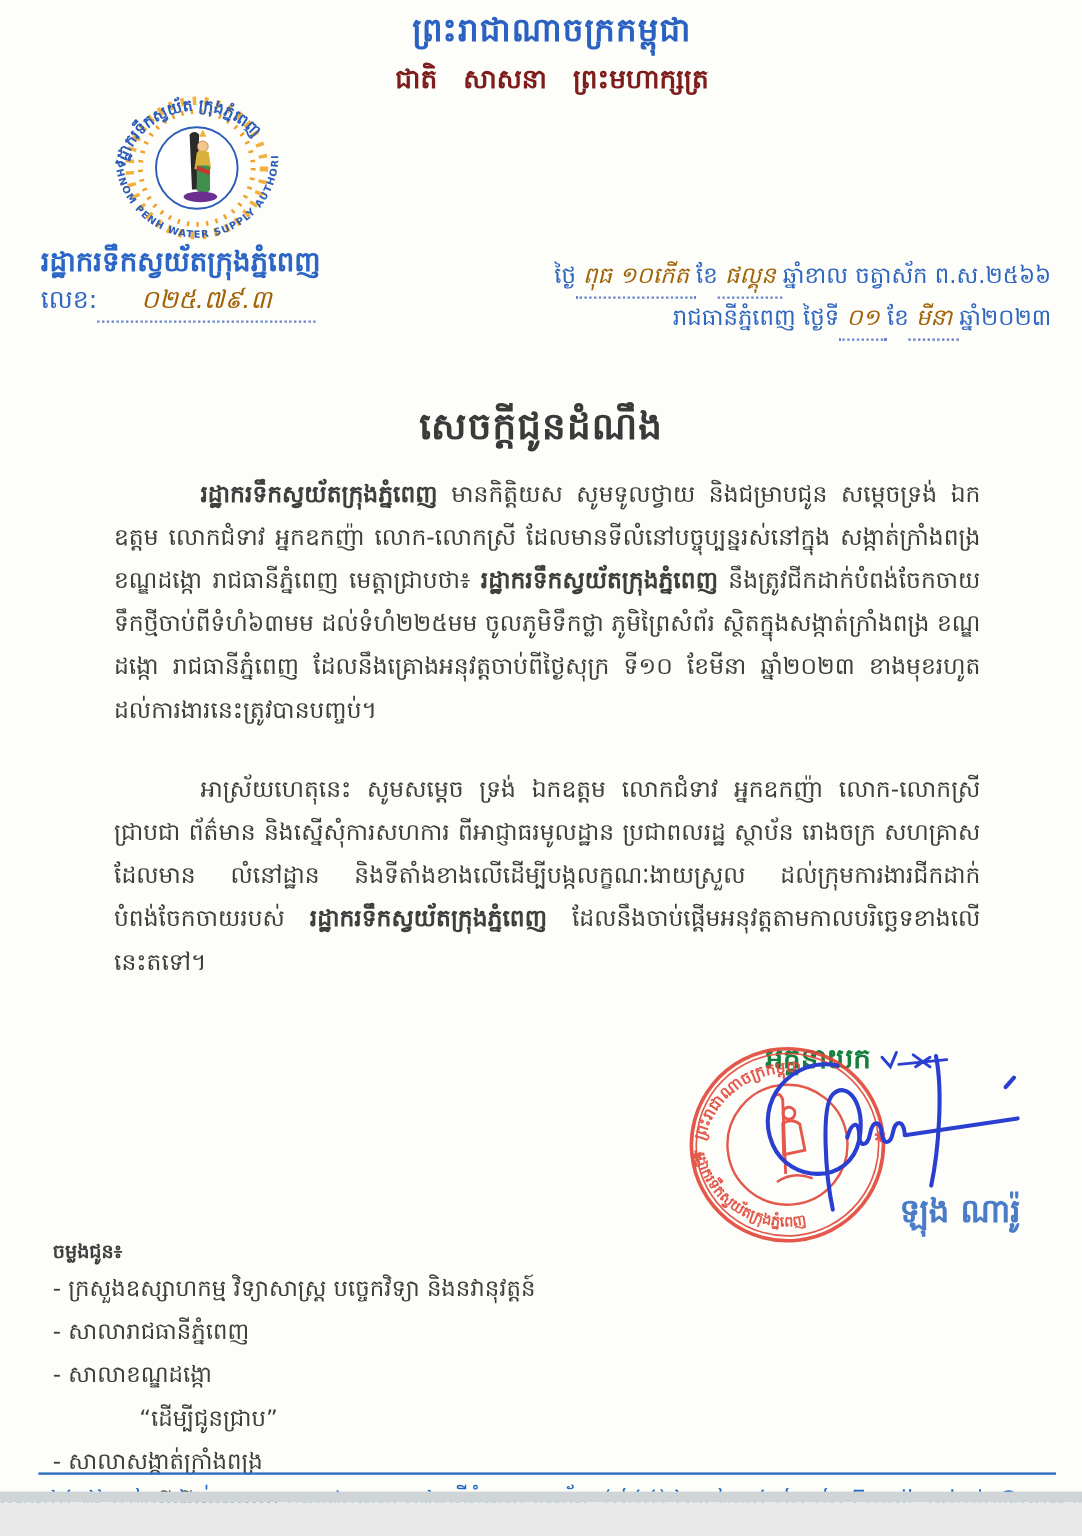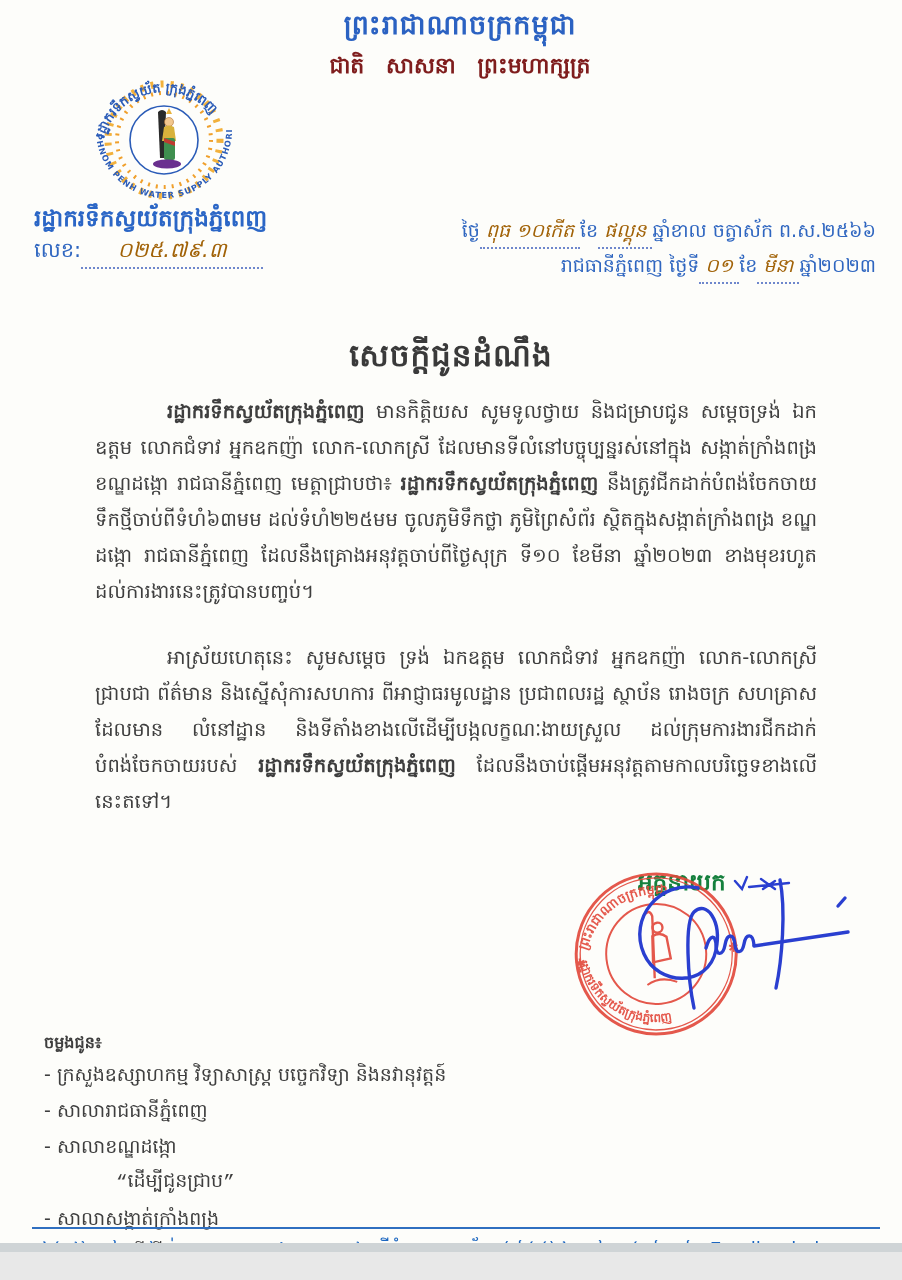--- a/index.html
+++ b/index.html
@@ -49,21 +49,21 @@
   .stamp{position:absolute;top:862px;left:548px;transform:rotate(-6deg);opacity:.9;}
   .sig-scribble{position:absolute;top:870px;left:610px;}
   .signer{
     position:absolute;top:992px;left:700px;width:200px;text-align:center;
     font-size:27px;font-weight:bold;color:#4a7cc8;
   }
   
   .cc{position:absolute;top:1032px;left:44px;font-size:19px;color:#3e3e3e;}
   .cc-label{font-weight:bold;font-size:16px;margin-bottom:6px;}
   .cc-item{line-height:25px;margin-bottom:11px;}
-  .cc-indent{padding-left:72px;font-family:Liberation Mono, monospace;}
+  .cc-indent{padding-left:72px;}
   
   .footer-rule{
     position:absolute;top:1227px;left:32px;width:848px;height:0;
     border-top:2.5px solid #2f6fc0;
   }
   .footer{
     position:absolute;top:1237px;left:0;width:902px;text-align:center;
     font-size:18.5px;color:#1b66c0;white-space:nowrap;
   }
   .footer .latin{color:#1b66c0;}
@@ -160,20 +160,21 @@
   <svg class="sig-scribble" width="250" height="150" viewBox="0 0 250 150">
     <g fill="none" stroke="#2a3fd0" stroke-width="3.4" stroke-linecap="round">
       <path d="M 88,18 C 50,10 18,48 34,84 C 48,116 98,118 106,80 C 112,50 96,30 84,42 C 74,52 78,110 84,138"></path>
       <path d="M 96,78 c 4,-14 10,-14 10,-2 c 0,10 7,10 9,-1 c 2,-12 9,-12 10,0 c 1,9 7,9 9,-1 c 2,-11 9,-11 10,1"></path>
       <path d="M 144,76 L 238,62"></path>
       <path d="M 170,10 C 176,40 172,90 166,118"></path>
       <path d="M 228,36 l 7,-8"></path>
     </g>
   </svg>
 
+  <div class="signer">ឡុង ណារ៉ូ</div>
 
   <div class="cc">
     <div class="cc-label">ចម្លងជូន៖</div>
     <div class="cc-item">- ក្រសួងឧស្សាហកម្ម វិទ្យាសាស្ត្រ បច្ចេកវិទ្យា និងនវានុវត្តន៍</div>
     <div class="cc-item">- សាលារាជធានីភ្នំពេញ</div>
     <div class="cc-item">- សាលាខណ្ឌដង្កោ</div>
     <div class="cc-item cc-indent">“ដើម្បីជូនជ្រាប”</div>
     <div class="cc-item">- សាលាសង្កាត់ក្រាំងពង្រ</div>
     <div class="cc-item cc-indent">“ដើម្បីផ្សព្វផ្សាយ”</div>
 

